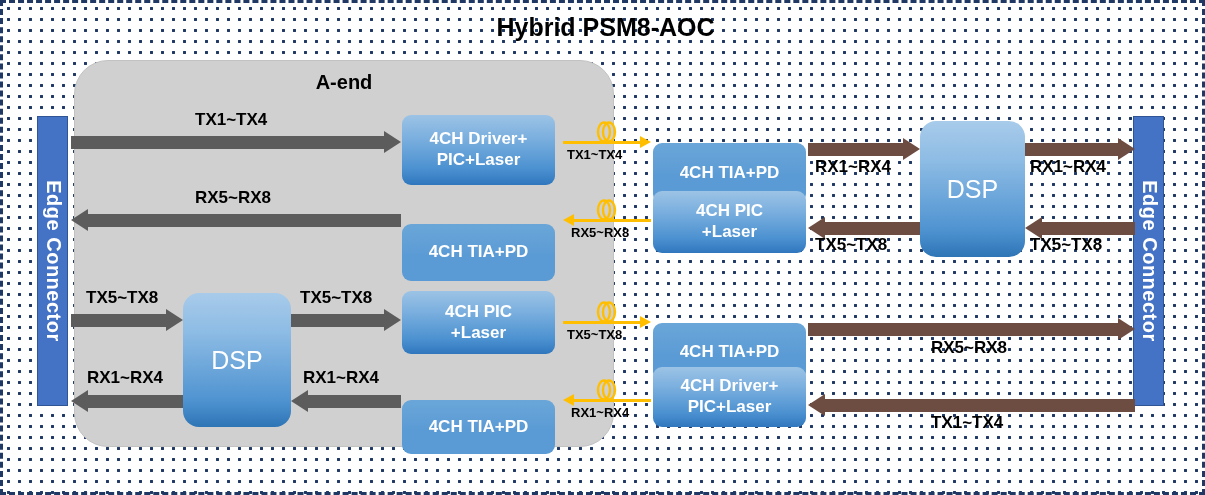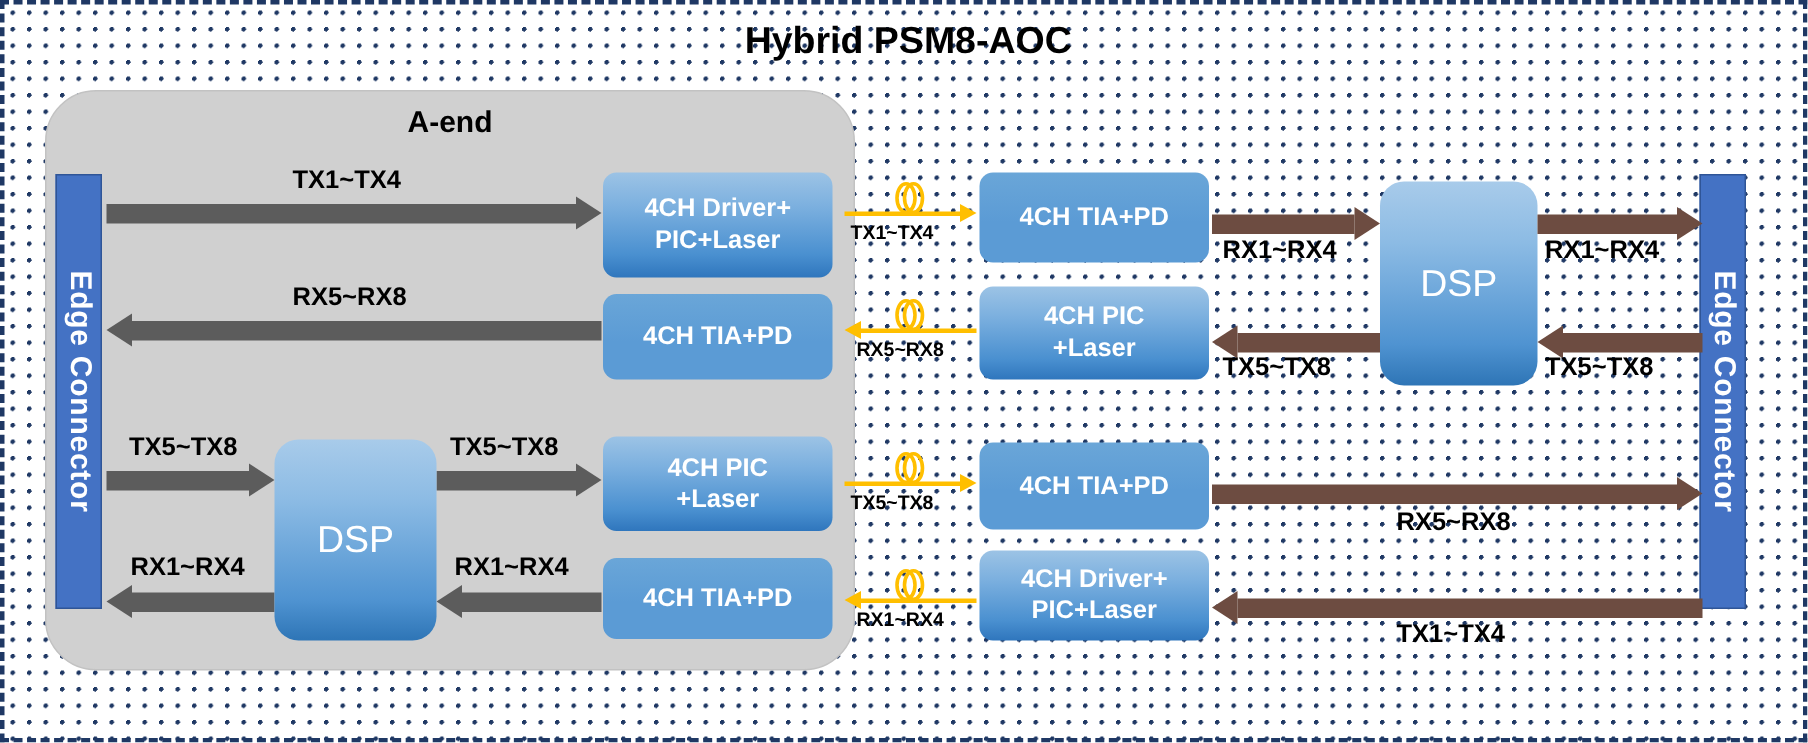--- a/index.html
+++ b/index.html
@@ -27,20 +27,21 @@
     text-align:center;
     font-size:25px;font-weight:bold;color:#000;
     letter-spacing:0px;
   }
 
   
   .end-box{
     position:absolute;
     box-sizing:border-box;
     border-radius:34px;
+    margin-left:44px;
   }
   #a-end-box{
     left:27px;top:57px;width:540px;height:387px;
     background:#d0d0d0;
     border:1px solid #c2c2c2;
   }
   #b-end-box{
     left:645px;top:62px;width:538px;height:382px;
     background:#f5b896;
     border:1px solid #ed7d31;
@@ -76,20 +77,21 @@
     background:linear-gradient(to bottom,#9cc3e5 0%,#7cb0df 32%,#4a90d0 78%,#2f76bd 100%);
     color:#ffffff;
     display:flex;align-items:center;justify-content:center;
     text-align:center;
     font-size:17px;font-weight:bold;
     line-height:1.22;
     padding:2px 0;
   }
   .module.flat{
     background:linear-gradient(to bottom,#6aa6d8 0%,#5b9bd5 55%,#5b9bd5 100%);
+    margin-top:28px;
   }
   .dsp{
     font-size:25px;font-weight:normal;
     background:linear-gradient(to bottom,#a8cbea 0%,#8cbbe4 30%,#4f93d1 80%,#2e75b6 100%);
   }
 
   
   .arrow{position:absolute;height:0;}
   .arrow .shaft{position:absolute;top:0;height:13px;}
   .arrow .head{position:absolute;top:-5px;width:0;height:0;

